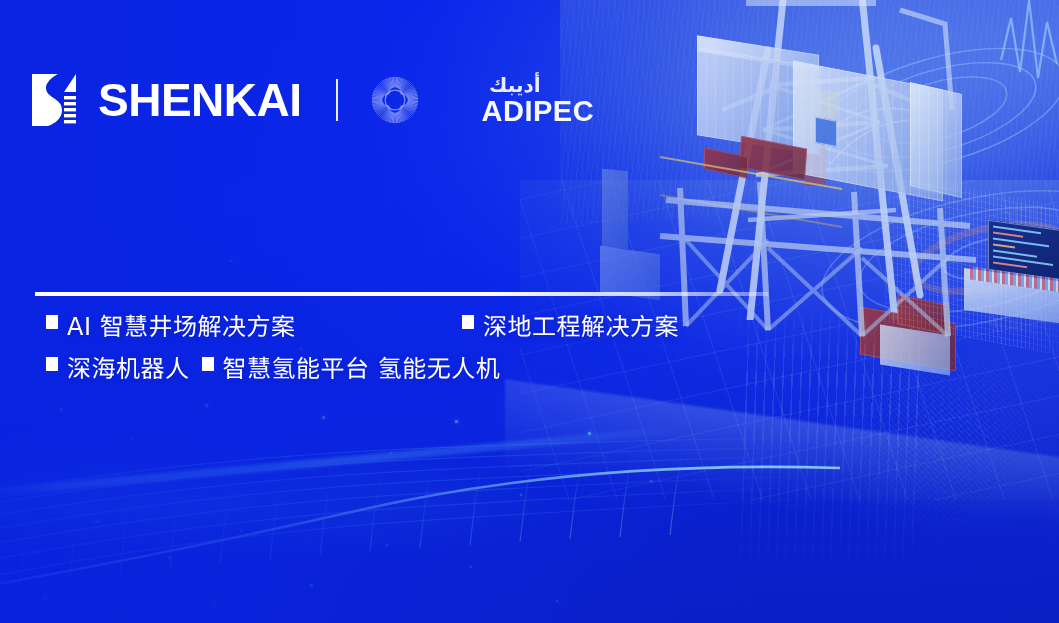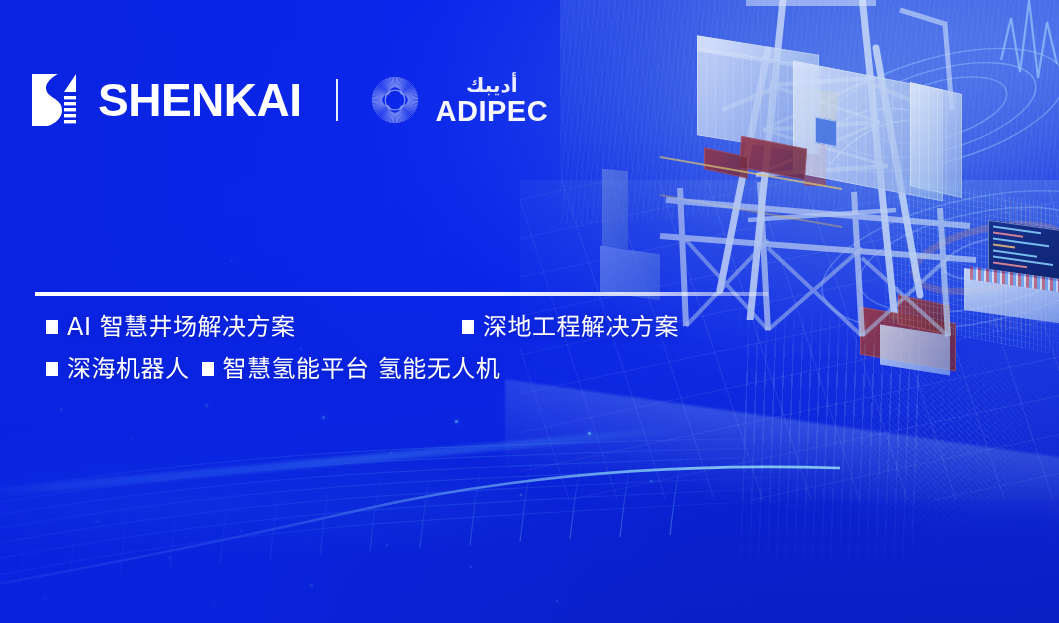--- a/index.html
+++ b/index.html
@@ -272,20 +272,21 @@
     font-family: "DejaVu Sans", sans-serif;
     opacity: 0.95;
   }
   .adipec-en {
     color: #ffffff;
     font-size: 29px;
     font-weight: 700;
     letter-spacing: 0.5px;
     margin-top: 2px;
     font-family: "Liberation Sans", "DejaVu Sans", sans-serif;
+    margin-left: 46px;
   }
 
   
   .headline {
     position: absolute;
     left: 34px; top: 224px;
     color: #ffffff;
     font-size: 45px;
     font-weight: 700;
     letter-spacing: 1px;
@@ -299,21 +300,21 @@
   .divider {
     position: absolute;
     left: 35px; top: 292px;
     width: 733px; height: 4px;
     background: linear-gradient(90deg, #ffffff 0%, #ffffff 62%, rgba(255,255,255,0.75) 84%, rgba(255,255,255,0.35) 100%);
   }
 
   
   .bullets { position: absolute; left: 34px; top: 315px; width: 720px; }
   .brow { display: flex; align-items: flex-start; height: 42px; }
-  .bcol { display: flex; align-items: center; padding-left: 12px; }
+  .bcol { display: flex; align-items: flex-start; padding-left: 12px; }
   .bcol.c1 { width: 404px; }
   .bsq {
     width: 12px; height: 14px;
     background: #ffffff;
     flex: 0 0 auto;
     margin-right: 9px;
   }
   .btext {
     color: #ffffff;
     font-size: 24px;

